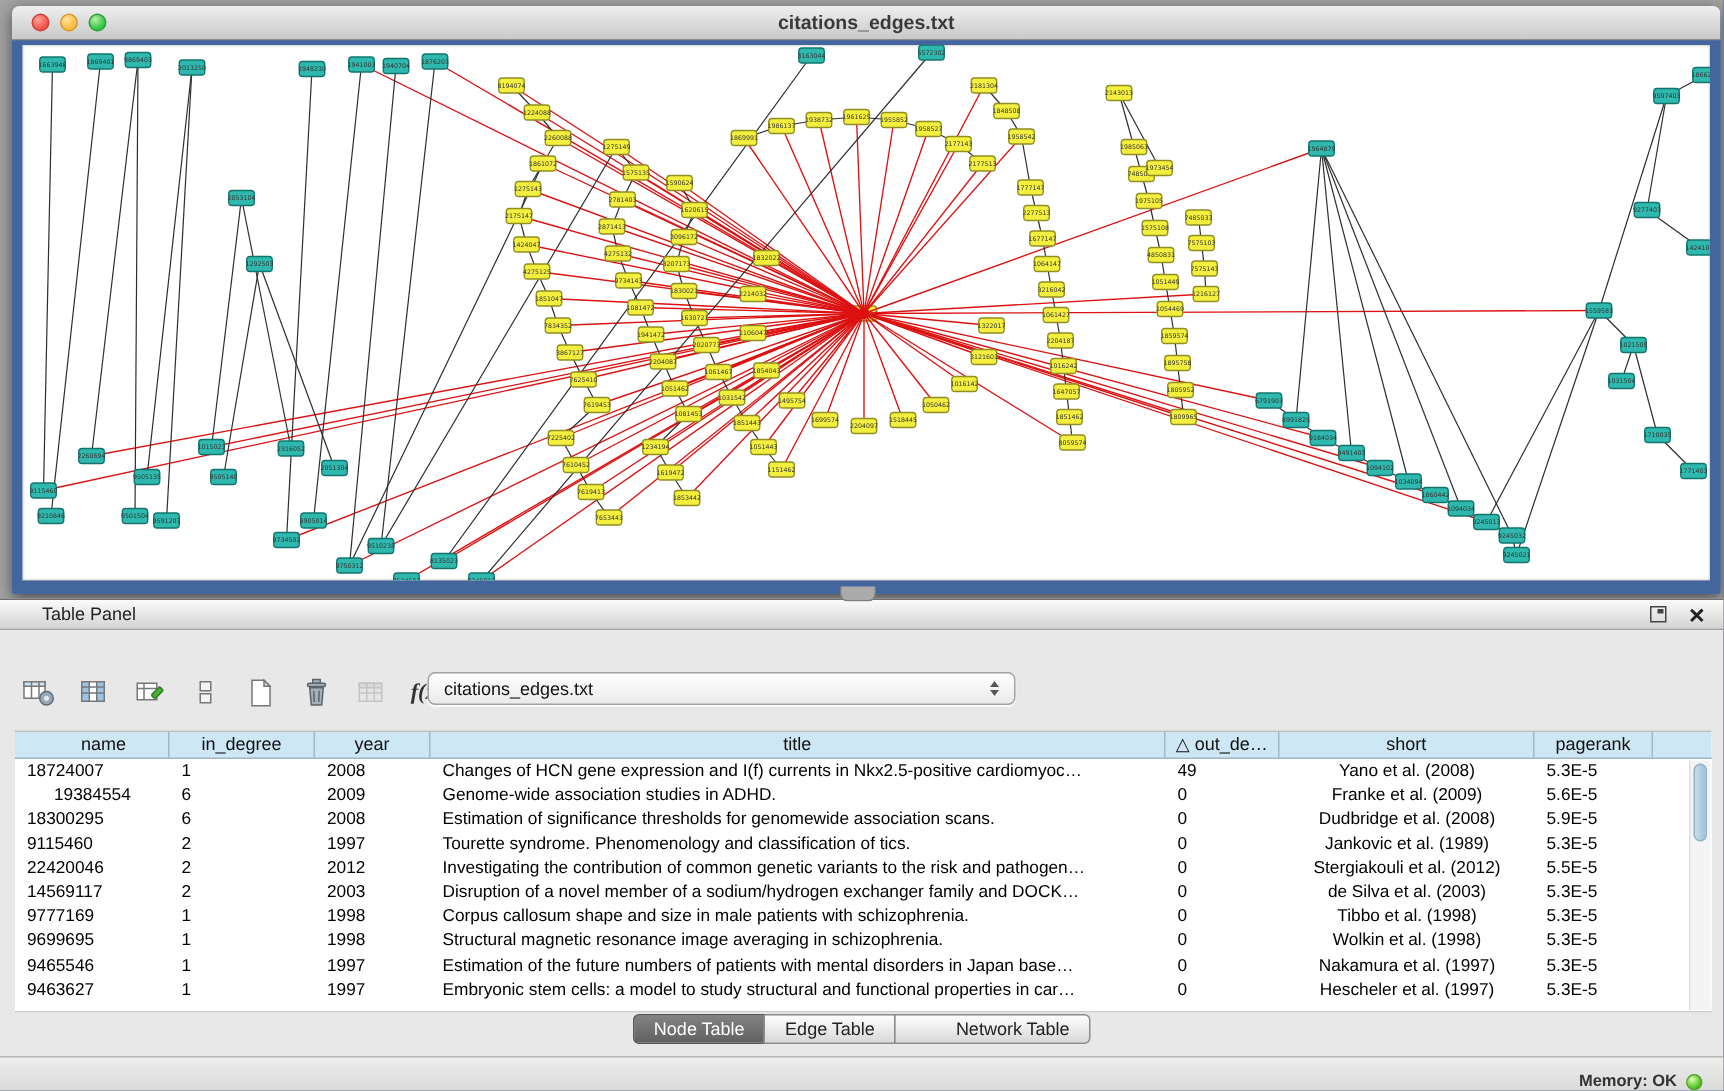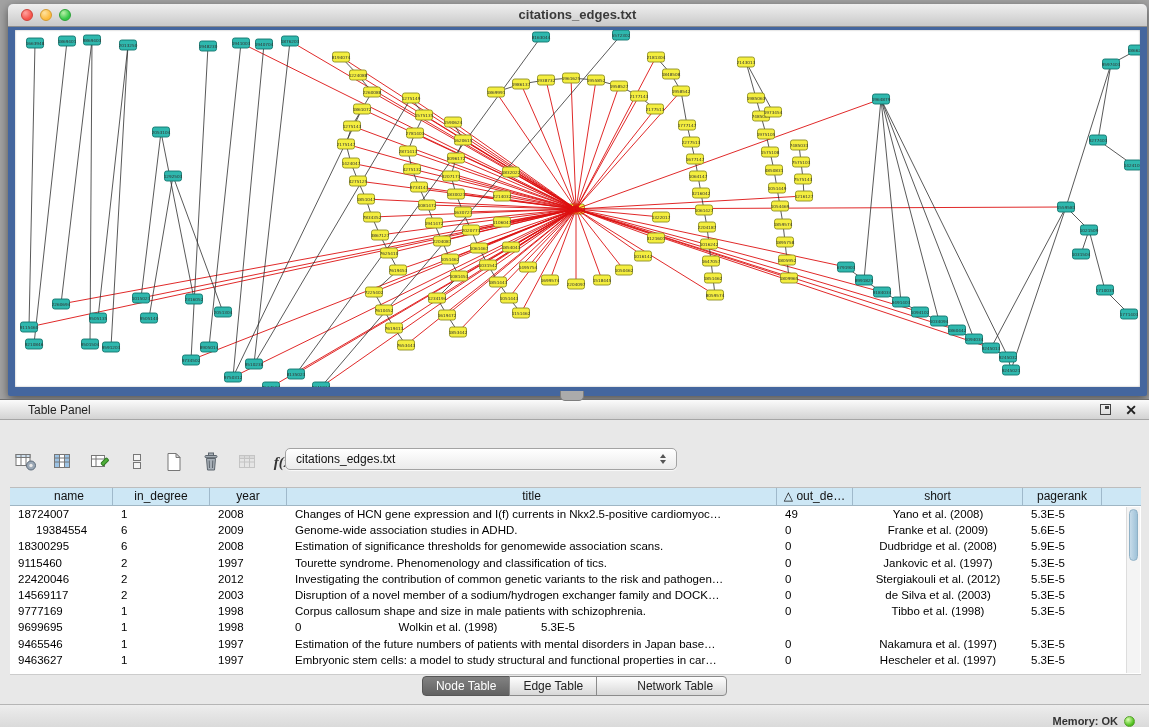--- a/index.html
+++ b/index.html
@@ -1005,21 +1005,21 @@
           <div class="td" style="width: 76px;">0</div>
           <div class="td center" style="width: 170px;">Dudbridge et al. (2008)</div>
           <div class="td" style="width: 79px;">5.9E-5</div>
         </div>
         <div class="tr">
           <div class="td" style="width: 103px;">9115460</div>
           <div class="td" style="width: 97px;">2</div>
           <div class="td" style="width: 77px;">1997</div>
           <div class="td" style="width: 490px;">Tourette syndrome. Phenomenology and classification of tics.</div>
           <div class="td" style="width: 76px;">0</div>
-          <div class="td center" style="width: 170px;">Jankovic et al. (1997)</div>
+          <div class="td center" style="width: 170px;">Jankovic et al. (1989)</div>
           <div class="td" style="width: 79px;">5.3E-5</div>
         </div>
         <div class="tr">
           <div class="td" style="width: 103px;">22420046</div>
           <div class="td" style="width: 97px;">2</div>
           <div class="td" style="width: 77px;">2012</div>
           <div class="td" style="width: 490px;">Investigating the contribution of common genetic variants to the risk and pathogen…</div>
           <div class="td" style="width: 76px;">0</div>
           <div class="td center" style="width: 170px;">Stergiakouli et al. (2012)</div>
           <div class="td" style="width: 79px;">5.5E-5</div>
@@ -1039,20 +1039,21 @@
           <div class="td" style="width: 77px;">1998</div>
           <div class="td" style="width: 490px;">Corpus callosum shape and size in male patients with schizophrenia.</div>
           <div class="td" style="width: 76px;">0</div>
           <div class="td center" style="width: 170px;">Tibbo et al. (1998)</div>
           <div class="td" style="width: 79px;">5.3E-5</div>
         </div>
         <div class="tr">
           <div class="td" style="width: 103px;">9699695</div>
           <div class="td" style="width: 97px;">1</div>
           <div class="td" style="width: 77px;">1998</div>
+          <div class="td" style="width: 490px;">Structural magnetic resonance image averaging in schizophrenia.</div>
           <div class="td" style="width: 76px;">0</div>
           <div class="td center" style="width: 170px;">Wolkin et al. (1998)</div>
           <div class="td" style="width: 79px;">5.3E-5</div>
         </div>
         <div class="tr">
           <div class="td" style="width: 103px;">9465546</div>
           <div class="td" style="width: 97px;">1</div>
           <div class="td" style="width: 77px;">1997</div>
           <div class="td" style="width: 490px;">Estimation of the future numbers of patients with mental disorders in Japan base…</div>
           <div class="td" style="width: 76px;">0</div>

